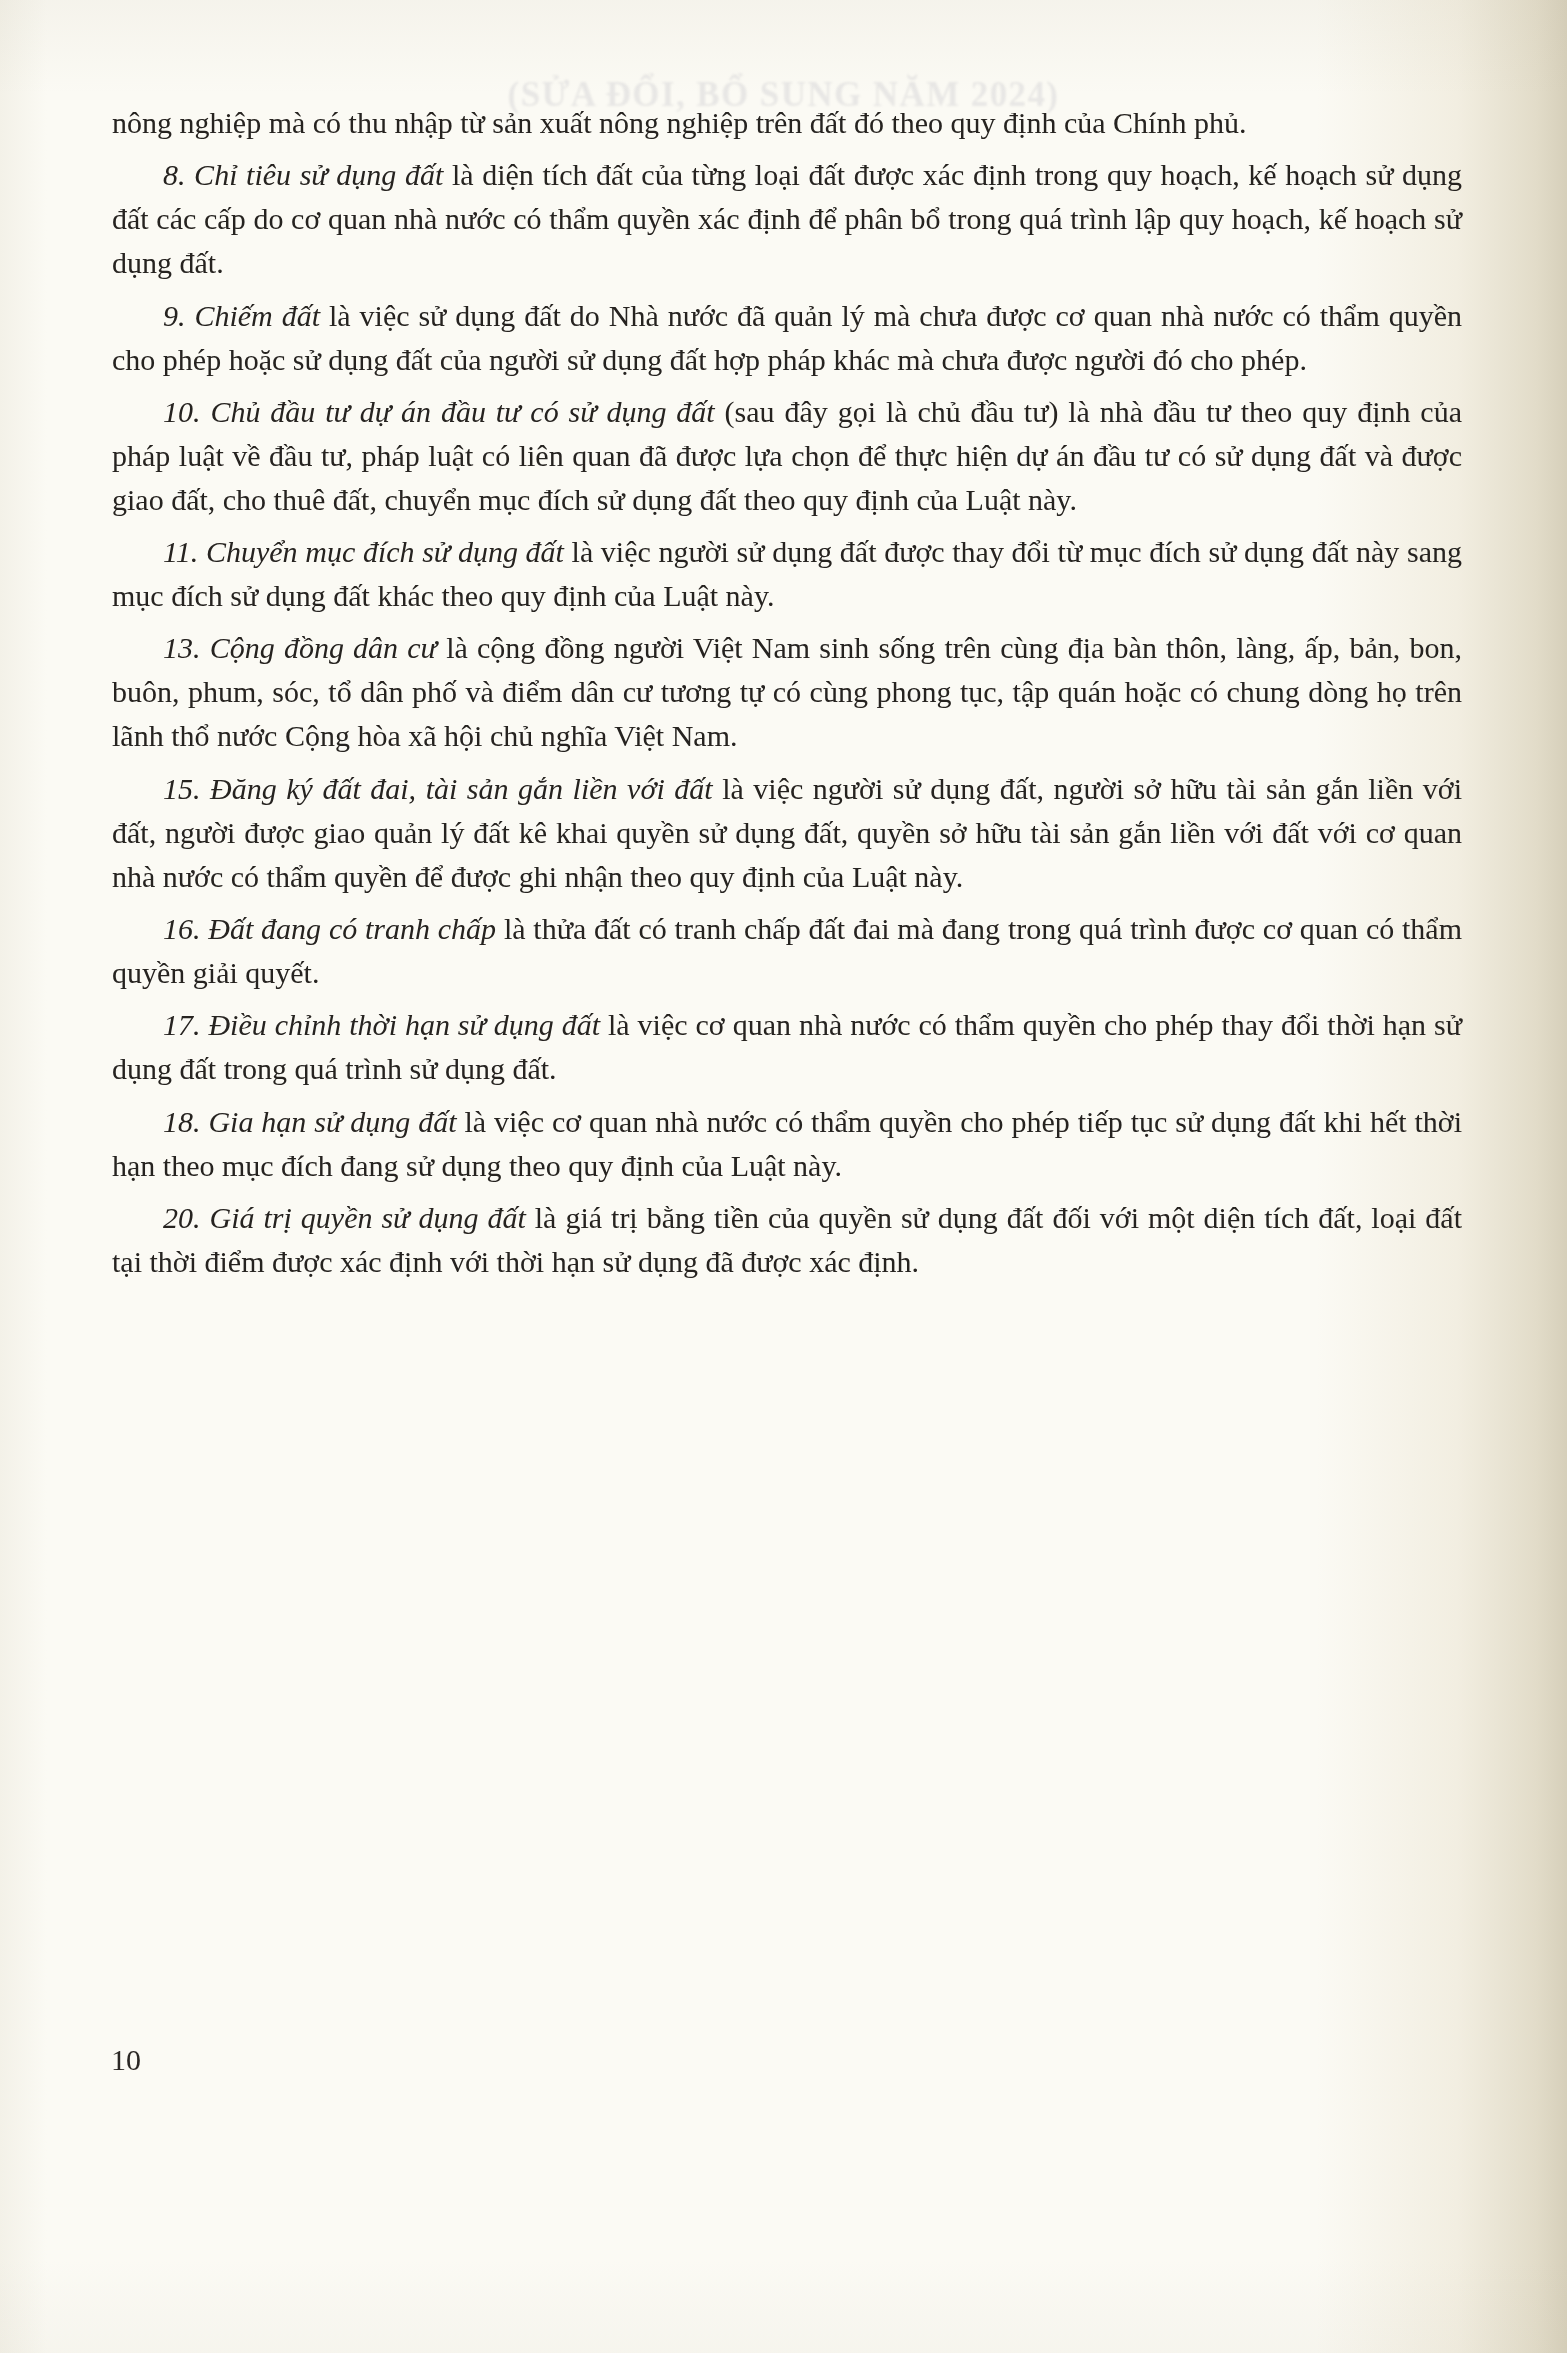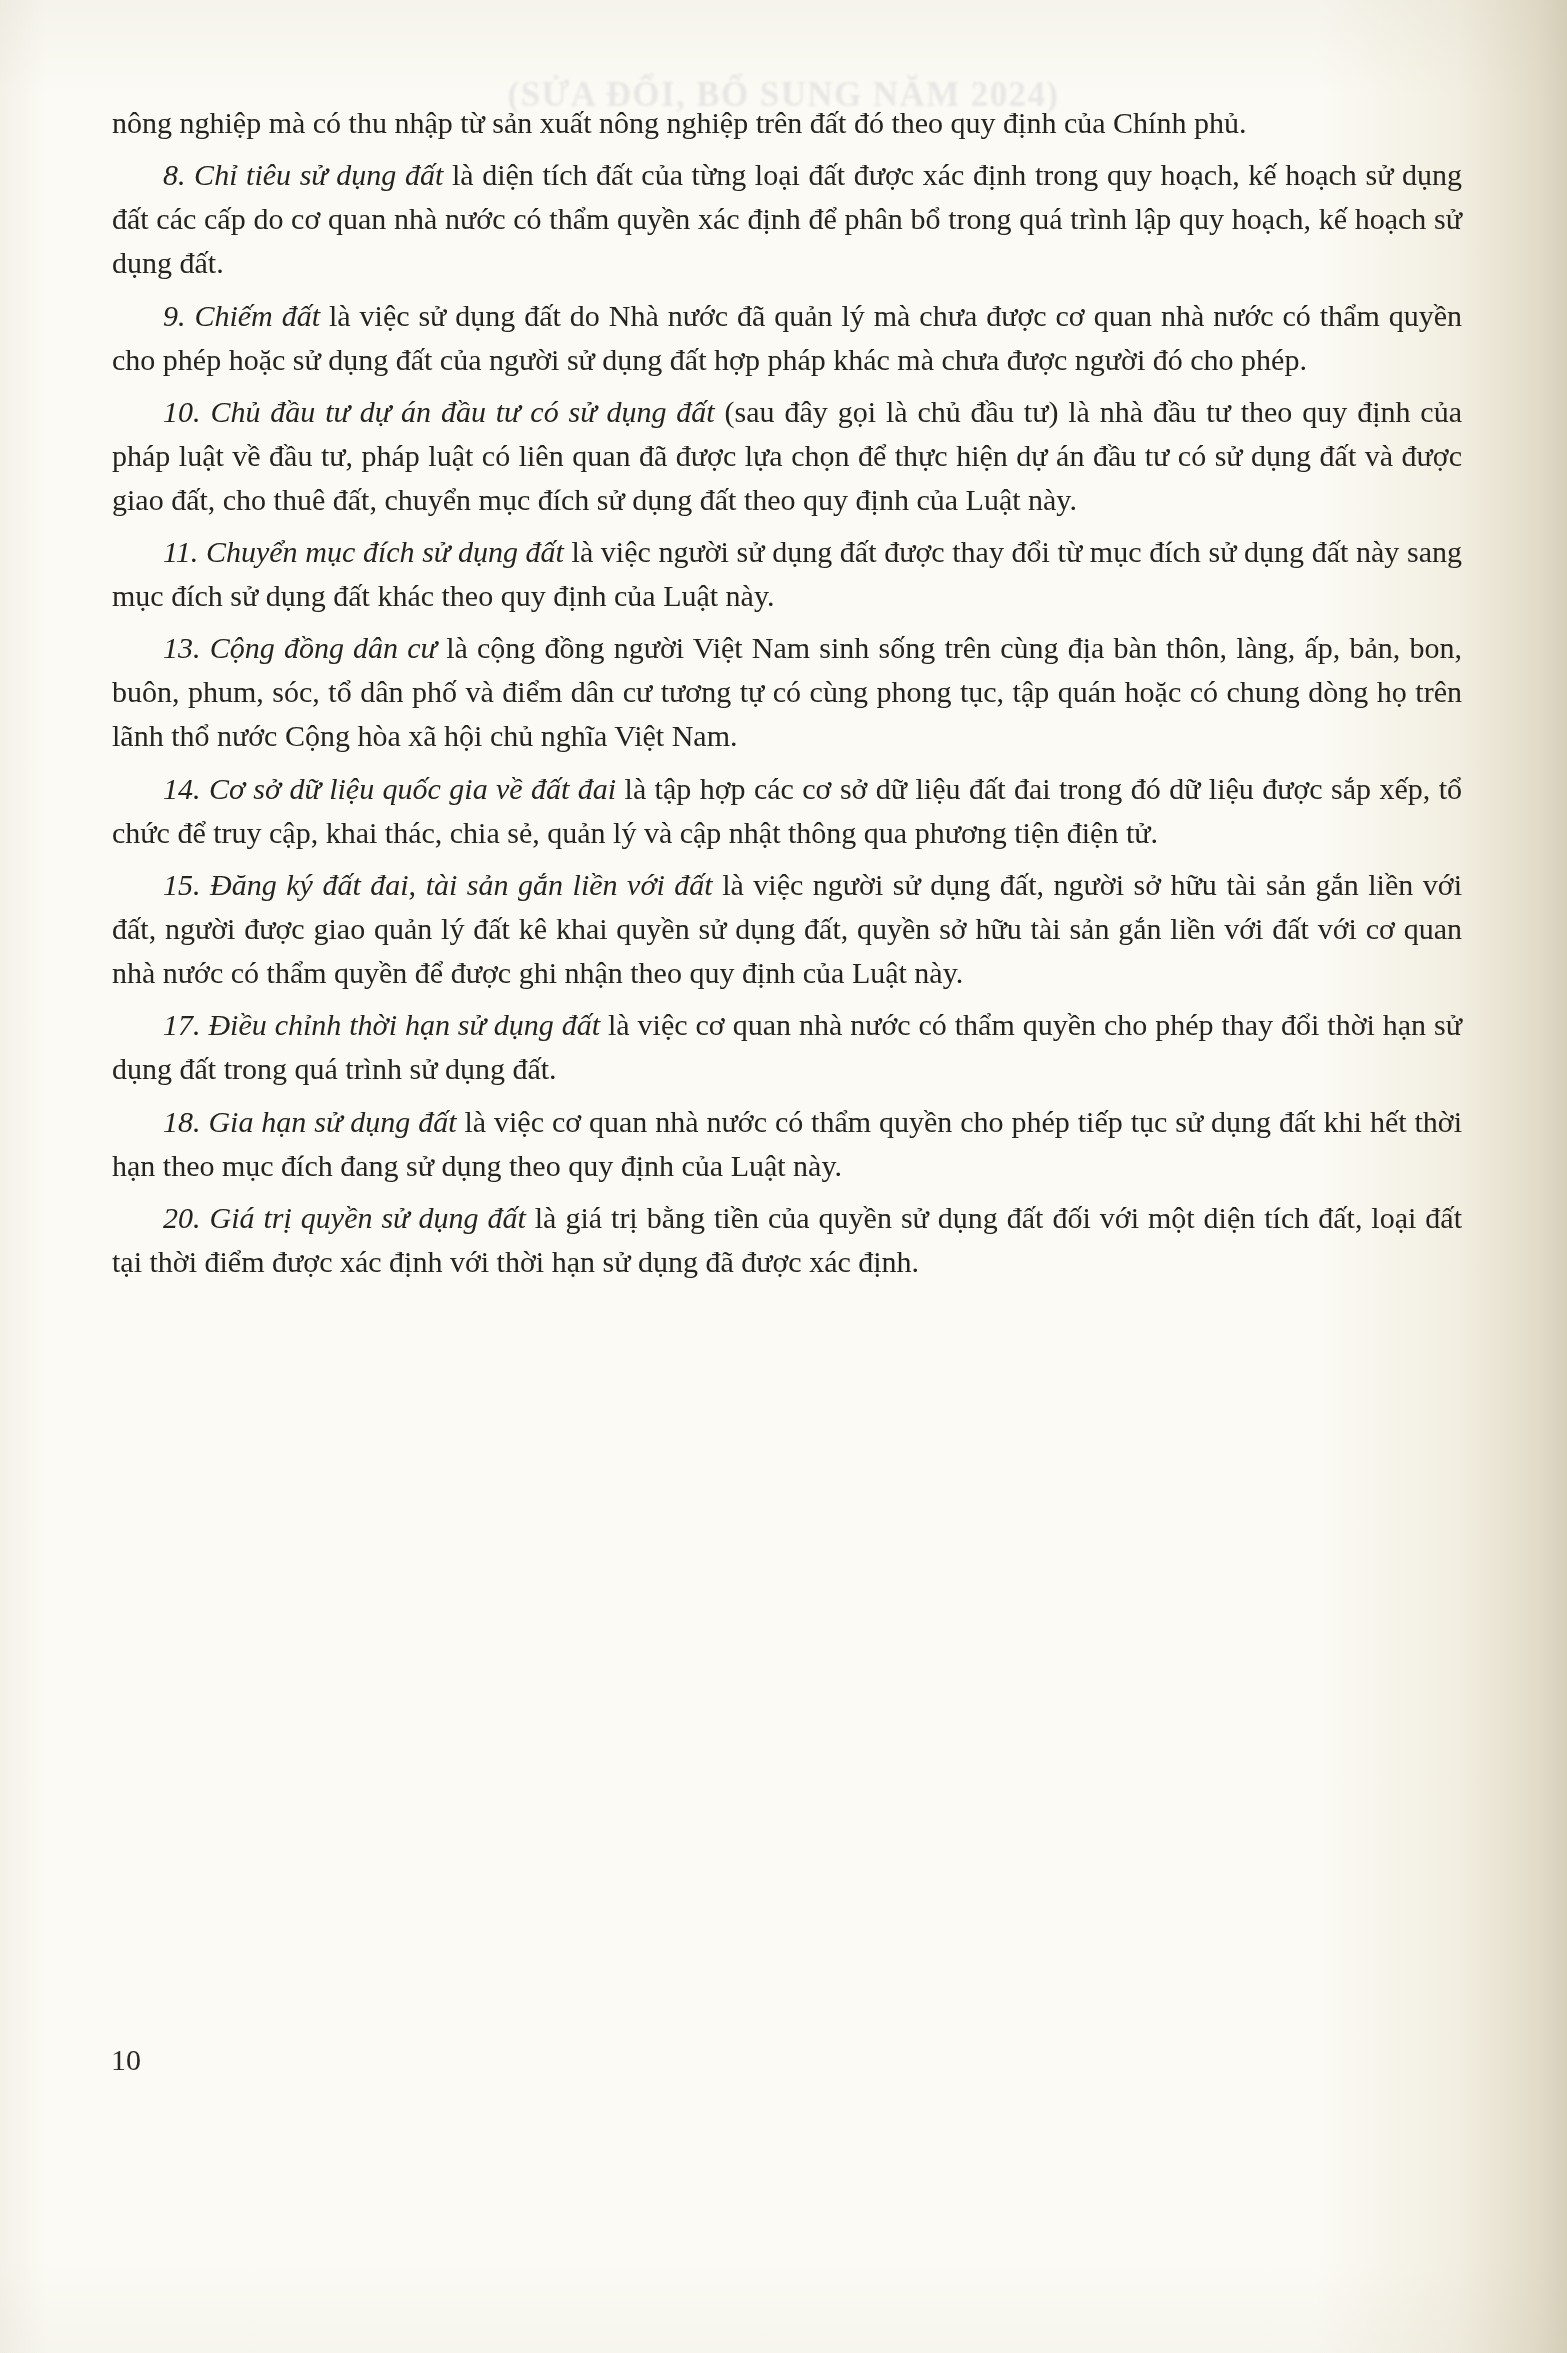--- a/index.html
+++ b/index.html
@@ -96,24 +96,24 @@
 
   <p class="def-para"><span class="num-term">9. Chiếm đất</span><span> là việc sử dụng đất do Nhà nước đã quản lý mà chưa được cơ quan nhà nước có thẩm quyền cho phép hoặc sử dụng đất của người sử dụng đất hợp pháp khác mà chưa được người đó cho phép.</span></p>
 
   <p class="def-para"><span class="num-term">10. Chủ đầu tư dự án đầu tư có sử dụng đất</span><span> (sau đây gọi là chủ đầu tư) là nhà đầu tư theo quy định của pháp luật về đầu tư, pháp luật có liên quan đã được lựa chọn để thực hiện dự án đầu tư có sử dụng đất và được giao đất, cho thuê đất, chuyển mục đích sử dụng đất theo quy định của Luật này.</span></p>
 
   <p class="def-para"><span class="num-term">11. Chuyển mục đích sử dụng đất</span><span> là việc người sử dụng đất được thay đổi từ mục đích sử dụng đất này sang mục đích sử dụng đất khác theo quy định của Luật này.</span></p>
 
 
   <p class="def-para"><span class="num-term">13. Cộng đồng dân cư</span><span> là cộng đồng người Việt Nam sinh sống trên cùng địa bàn thôn, làng, ấp, bản, bon, buôn, phum, sóc, tổ dân phố và điểm dân cư tương tự có cùng phong tục, tập quán hoặc có chung dòng họ trên lãnh thổ nước Cộng hòa xã hội chủ nghĩa Việt Nam.</span></p>
 
-  <p class="def-para"><span class="num-term">14. Cơ sở dữ liệu quốc gia về đất đai</span><span> là tập hợp các cơ sở dữ liệu đất đai trong đó dữ liệu được sắp xếp, tổ chức để truy cập, khai thác, chia sẻ, quản lý và cập nhật thông qua phương tiện điện tử.</span></p>
 
   <p class="def-para"><span class="num-term">15. Đăng ký đất đai, tài sản gắn liền với đất</span><span> là việc người sử dụng đất, người sở hữu tài sản gắn liền với đất, người được giao quản lý đất kê khai quyền sử dụng đất, quyền sở hữu tài sản gắn liền với đất với cơ quan nhà nước có thẩm quyền để được ghi nhận theo quy định của Luật này.</span></p>
 
+  <p class="def-para"><span class="num-term">16. Đất đang có tranh chấp</span><span> là thửa đất có tranh chấp đất đai mà đang trong quá trình được cơ quan có thẩm quyền giải quyết.</span></p>
 
   <p class="def-para"><span class="num-term">17. Điều chỉnh thời hạn sử dụng đất</span><span> là việc cơ quan nhà nước có thẩm quyền cho phép thay đổi thời hạn sử dụng đất trong quá trình sử dụng đất.</span></p>
 
   <p class="def-para"><span class="num-term">18. Gia hạn sử dụng đất</span><span> là việc cơ quan nhà nước có thẩm quyền cho phép tiếp tục sử dụng đất khi hết thời hạn theo mục đích đang sử dụng theo quy định của Luật này.</span></p>
 
 
   <p class="def-para"><span class="num-term">20. Giá trị quyền sử dụng đất</span><span> là giá trị bằng tiền của quyền sử dụng đất đối với một diện tích đất, loại đất tại thời điểm được xác định với thời hạn sử dụng đã được xác định.</span></p>
 </div>
 </div>
 

